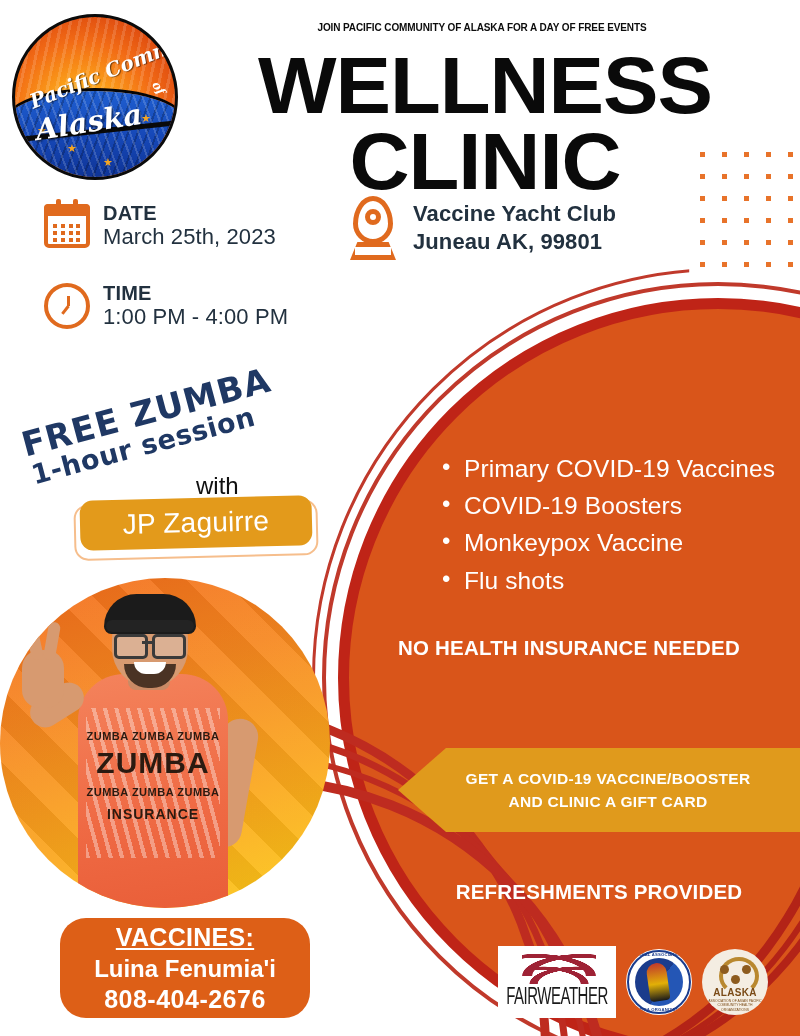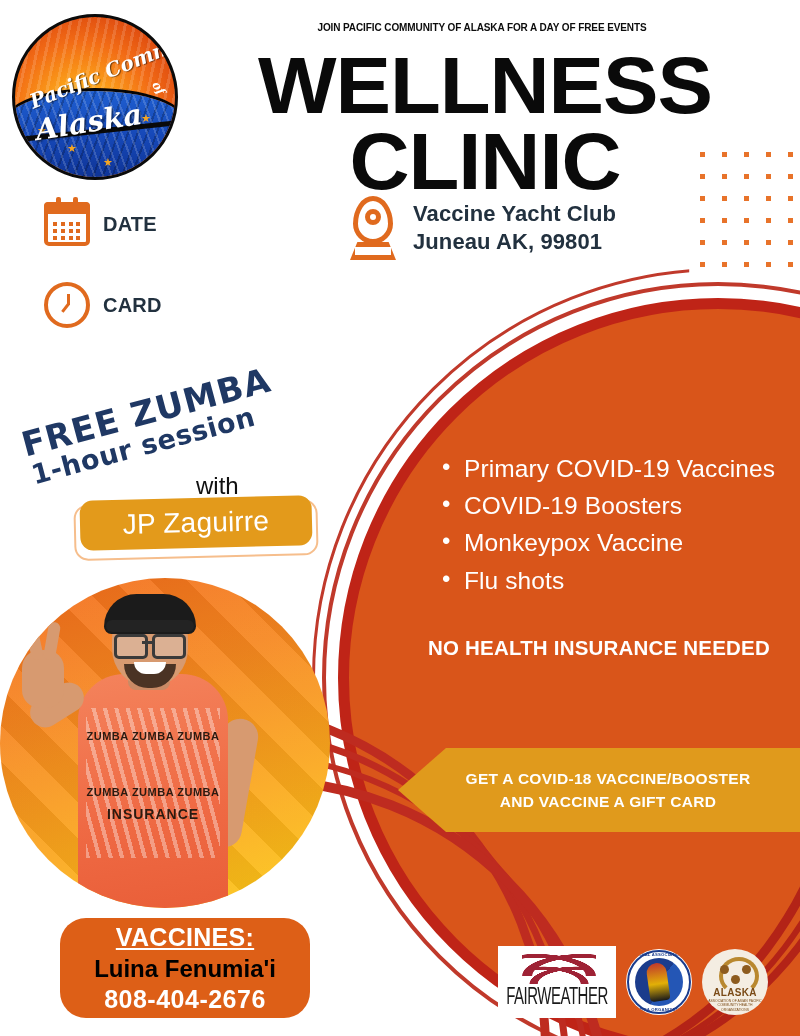--- a/index.html
+++ b/index.html
@@ -135,30 +135,30 @@
   #photo .z1{top:152px;font-size:11px;letter-spacing:.5px;}
   #photo .z2{top:168px;font-size:30px;letter-spacing:1px;}
   #photo .z3{top:208px;font-size:11px;letter-spacing:.5px;}
   #photo .z4{top:228px;font-size:14px;letter-spacing:1px;}
 
   
   #vaccTitle{position:absolute;left:430px;top:398px;width:370px;color:#fff;font-size:38px;font-weight:bold;letter-spacing:.3px;}
   #vaccList{position:absolute;left:436px;top:450px;width:368px;margin:0;padding:0;list-style:none;}
   #vaccList li{color:#fff;font-size:24.5px;line-height:1.52;padding-left:28px;position:relative;letter-spacing:.1px;}
   #vaccList li::before{content:"•";position:absolute;left:6px;top:-1px;font-size:24px;}
-  #noIns{position:absolute;left:398px;top:632px;width:402px;text-align:center;color:#fff;
+  #noIns{position:absolute;left:398px;top:632px;width:402px;text-align:left;color:#fff;
       font-weight:bold;font-size:20.5px;line-height:1.55;letter-spacing:.2px;}
   #refresh{position:absolute;left:398px;top:880px;width:402px;text-align:center;color:#fff;
       font-weight:bold;font-size:20.5px;letter-spacing:.2px;}
 
   
   #contact{position:absolute;left:60px;top:918px;width:250px;height:100px;background:#DD5F17;
       border-radius:26px;display:flex;flex-direction:column;align-items:center;justify-content:center;}
   #contact .c1{color:#fff;font-size:25px;font-weight:bold;text-decoration:underline;letter-spacing:.3px;}
-  #contact .c2{color:#000000;font-size:24px;font-weight:bold;margin-top:3px;}
+  #contact .c2{color:#ffffff;font-size:24px;font-weight:bold;margin-top:3px;}
   #contact .c3{color:#fff;font-size:25px;font-weight:bold;margin-top:2px;letter-spacing:.5px;}
 
   
   #partners{position:absolute;left:498px;top:946px;display:flex;align-items:center;gap:10px;}
   #fw{width:118px;height:72px;background:#fff;position:relative;display:flex;align-items:flex-end;justify-content:center;}
   #fw .wv{position:absolute;top:8px;left:24px;width:74px;height:22px;
       background:
         radial-gradient(ellipse at 20% 100%, transparent 58%, #9E2235 59% 70%, transparent 71%),
         radial-gradient(ellipse at 80% 100%, transparent 58%, #9E2235 59% 70%, transparent 71%);}
   #fw .wv2{position:absolute;top:20px;left:30px;width:62px;height:18px;
@@ -284,32 +284,34 @@
             <i></i>
             <i></i>
             <i></i>
             <i></i>
             <i></i>
           </div>
       </div>
     </div>
     <div>
       <div class="lbl">DATE</div>
+      <div class="val">March 25th, 2023</div>
     </div>
   </div>
 
   <div class="inforow" id="timerow">
     <div class="ico">
       <div class="clock">
           <div class="h"></div>
           <div class="m"></div>
         </div>
     </div>
     <div>
-      <div class="lbl">CARD</div>
+      <div class="lbl">TIME</div>
+      <div class="val">1:00 PM - 4:00 PM</div>
     </div>
   </div>
 
   <div class="inforow" id="locrow">
     <div class="ico">
       <div class="pin">
           <div class="drop"></div>
           <div class="hole"></div>
           <div class="base"></div>
         </div>
@@ -326,20 +328,21 @@
   <div id="nameghost"></div>
   <div id="namebox">
     <span>JP Zaguirre</span>
   </div>
 
   <div id="photo">
     <div class="armR"></div>
     <div class="body"></div>
     <div class="shirtlines"></div>
     <div class="ztxt z1">ZUMBA ZUMBA ZUMBA</div>
+    <div class="ztxt z2">ZUMBA</div>
     <div class="ztxt z3">ZUMBA ZUMBA ZUMBA</div>
     <div class="ztxt z4">INSURANCE</div>
     <div class="neck"></div>
     <div class="head"></div>
     <div class="beard"></div>
     <div class="smile"></div>
     <div class="cap"></div>
     <div class="capbill"></div>
     <div class="glass gl"></div>
     <div class="glass gr"></div>
@@ -355,24 +358,25 @@
     <li>COVID-19 Boosters</li>
     <li>Monkeypox Vaccine</li>
     <li>Flu shots</li>
   </ul>
 
   <div id="noIns">
     <div>NO HEALTH INSURANCE NEEDED</div>
   </div>
 
   <div id="giftband">
-    <div>GET A COVID-18 VACCINE/BOOSTER</div>
-    <div>AND  VACCINE A GIFT CARD</div>
-  </div>
-
+    <div>GET A COVID-19 VACCINE/BOOSTER</div>
+    <div>AND  CLINIC A GIFT CARD</div>
+  </div>
+
+  <div id="refresh">REFRESHMENTS PROVIDED</div>
 
   <div id="contact">
     <div class="c1">VACCINES:</div>
     <div class="c2">Luina Fenumia'i</div>
     <div class="c3">808-404-2676</div>
   </div>
 
   <div id="partners">
     <div id="fw">
       <div class="wv"></div>

